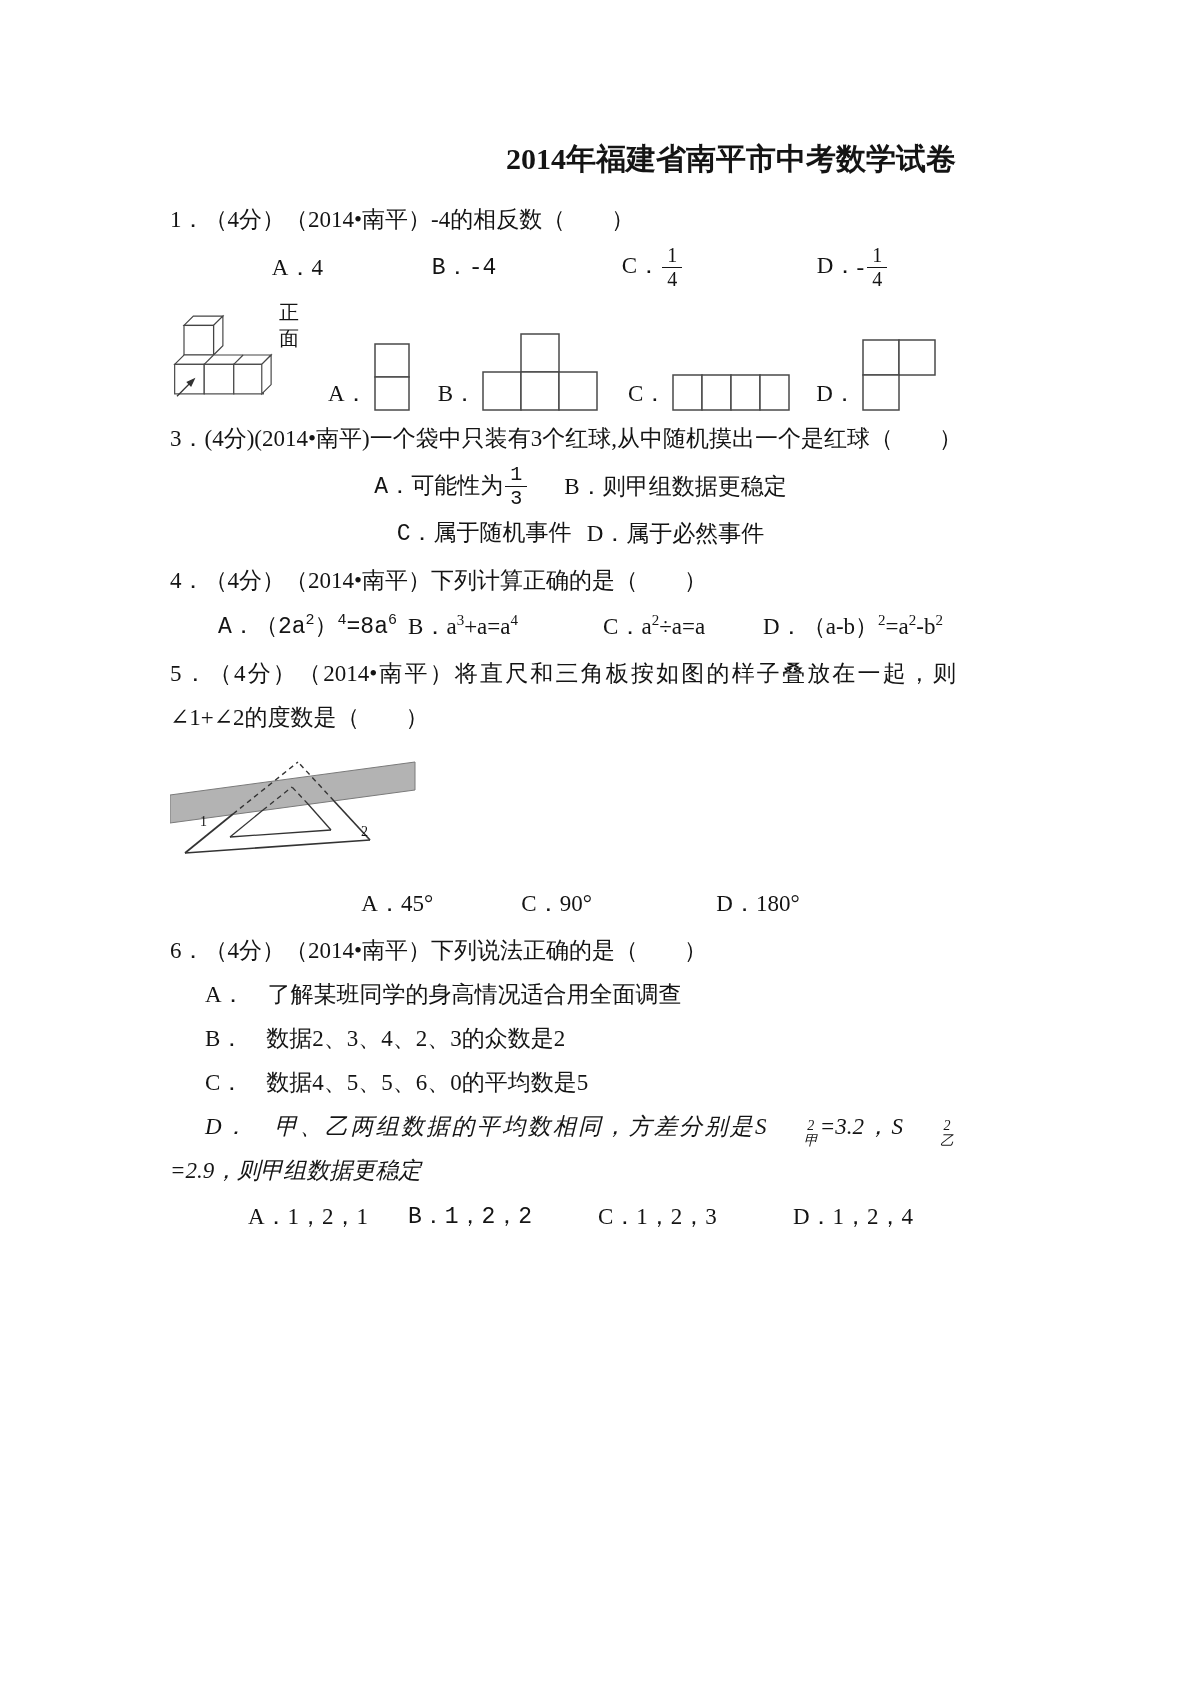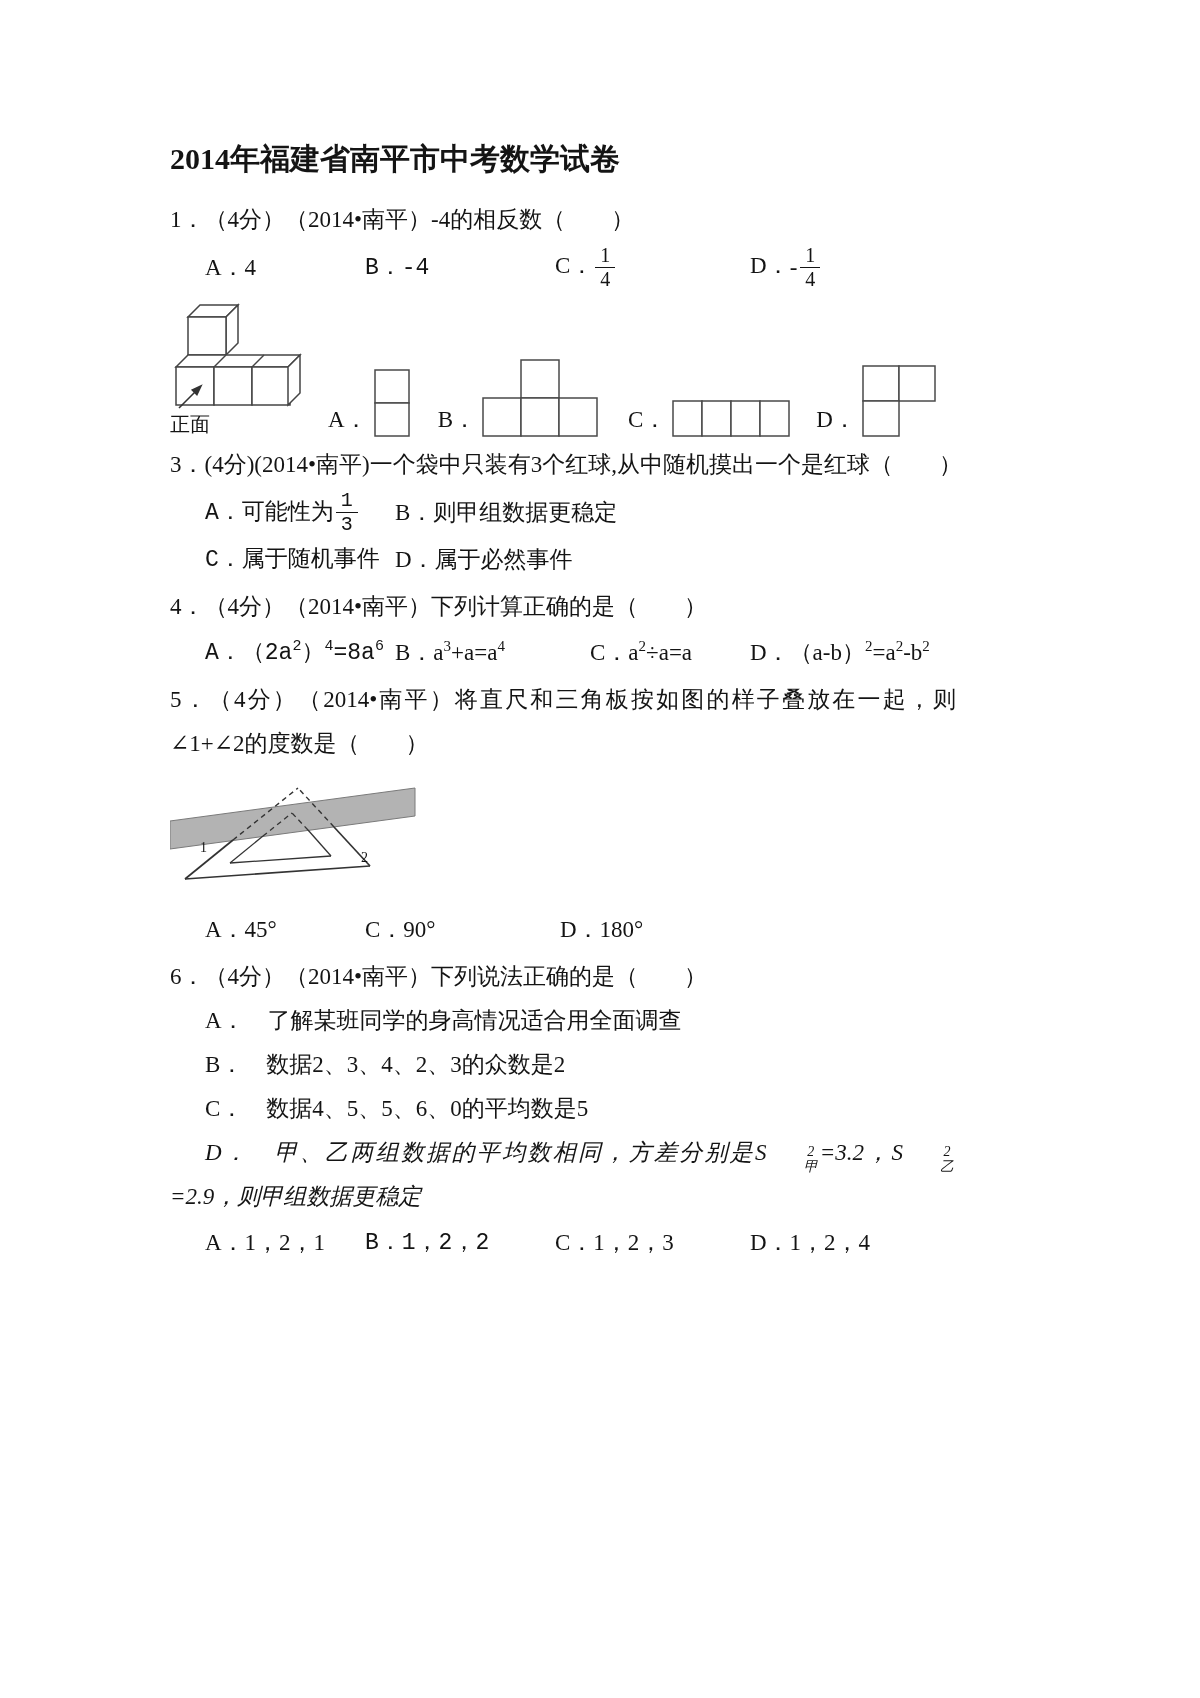--- a/index.html
+++ b/index.html
@@ -13,52 +13,52 @@
   }
   .page {
     position: absolute;
     left: 170px; top: 138px;
     width: 786px;
     font-size: 23px;
     line-height: 44px;
   }
   .title {
     font-size: 30px; font-weight: bold;
-    text-align: left;
+    text-align: right;
     margin: 0 0 18px 0;
     line-height: 42px;
   }
   .section-header {
     font-weight: bold;
     margin: 0 0 6px 0;
     text-align: justify;
   }
   .stem { margin: 3px 0 0 0; text-align: justify; }
   .stem.nowrap { white-space: nowrap; }
-  .optrow { display: flex; align-items: center; padding-left: 35px; margin: 2px 0; }
+  .optrow { display: flex; align-items: center; padding-left: 35px; margin: 2px 0; justify-content: center; }
   .opt { white-space: nowrap; }
   .w160 { min-width: 160px; }
   .w190 { min-width: 190px; font-family: Liberation Mono, monospace; }
   .w195 { min-width: 195px; }
   .frac {
     display: inline-block; vertical-align: middle;
     text-align: center; font-size: 20px; line-height: 23px;
     margin: 0 2px;
   }
   .frac .num, .frac .den { display: block; padding: 0 5px; }
   .frac .den { border-top: 1.6px solid #141414; }
   .fracminus { display: inline-block; vertical-align: middle; margin-right: 1px; }
   sup { font-size: 15px; line-height: 0; }
   .ssub {
     display: inline-block; vertical-align: -11px; text-align: center;
     font-size: 14px; line-height: 15px; margin: 0 2px;
   }
   .ssub span { display: block; }
   .fig-row { display: flex; align-items: flex-end; margin: 8px 0 6px 0; }
-  .cube-fig { display: flex; flex-direction: column; width: 140px; }
+  .cube-fig { display: flex; flex-direction: row; width: 140px; }
   .front-label { font-size: 20px; line-height: 26px; }
   .fig-letter { line-height: 30px; margin: 0 6px 2px 0; white-space: nowrap; }
   .mlA { margin-left: 18px; }
   .mlB { margin-left: 28px; }
   .mlC { margin-left: 30px; }
   .mlD { margin-left: 26px; }
   svg.shape { display: block; }
   .fig5 { margin: 10px 0 2px 0; }
   .q6-opt { padding-left: 35px; text-align: justify; }
   .q6-opt-d { padding-left: 0; text-indent: 35px; font-style: italic; }

